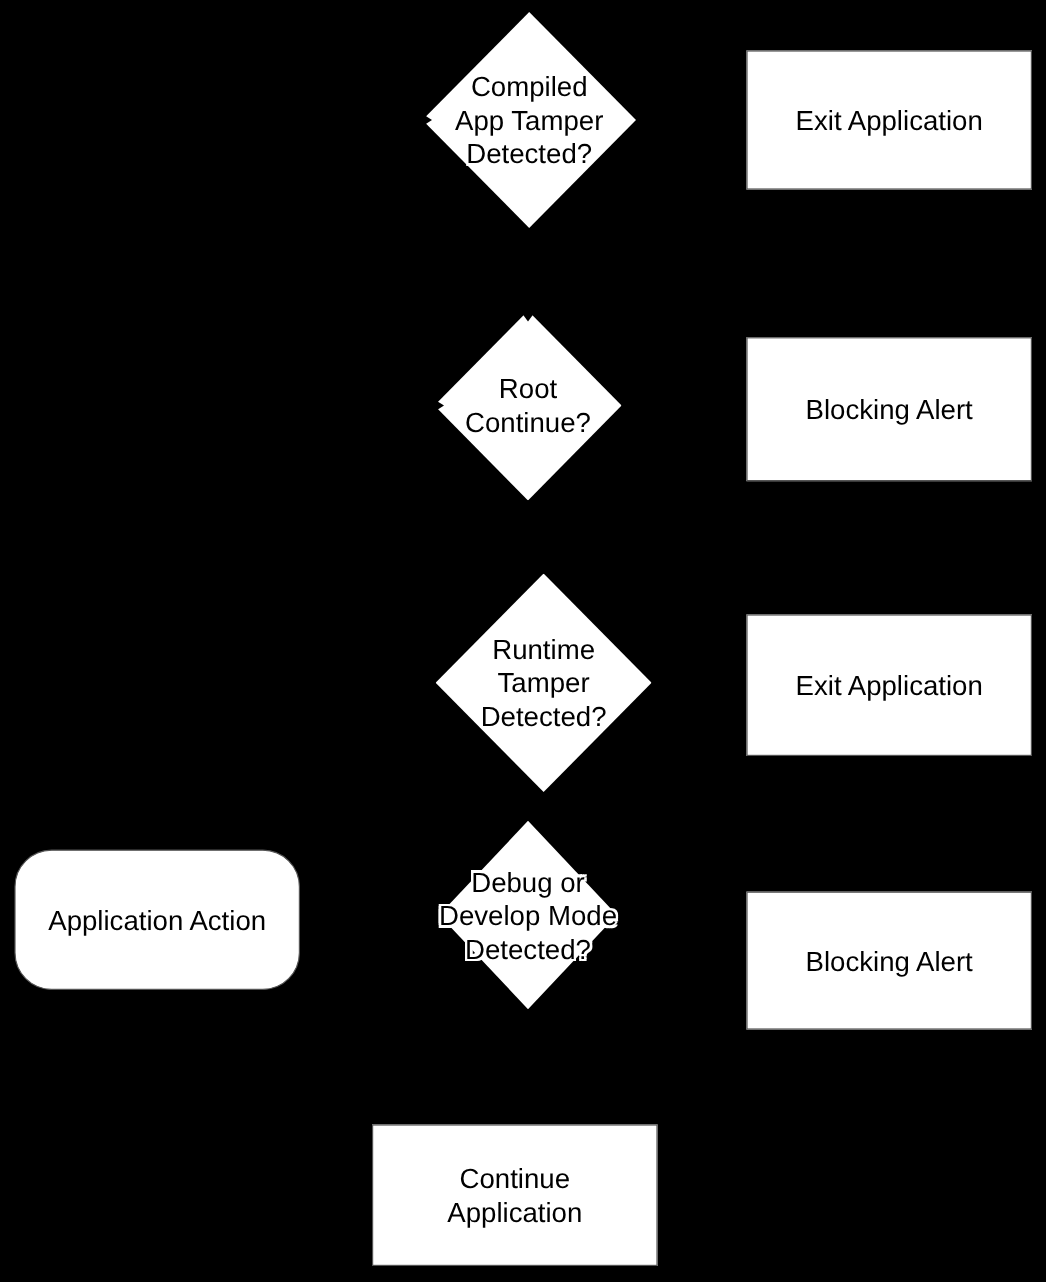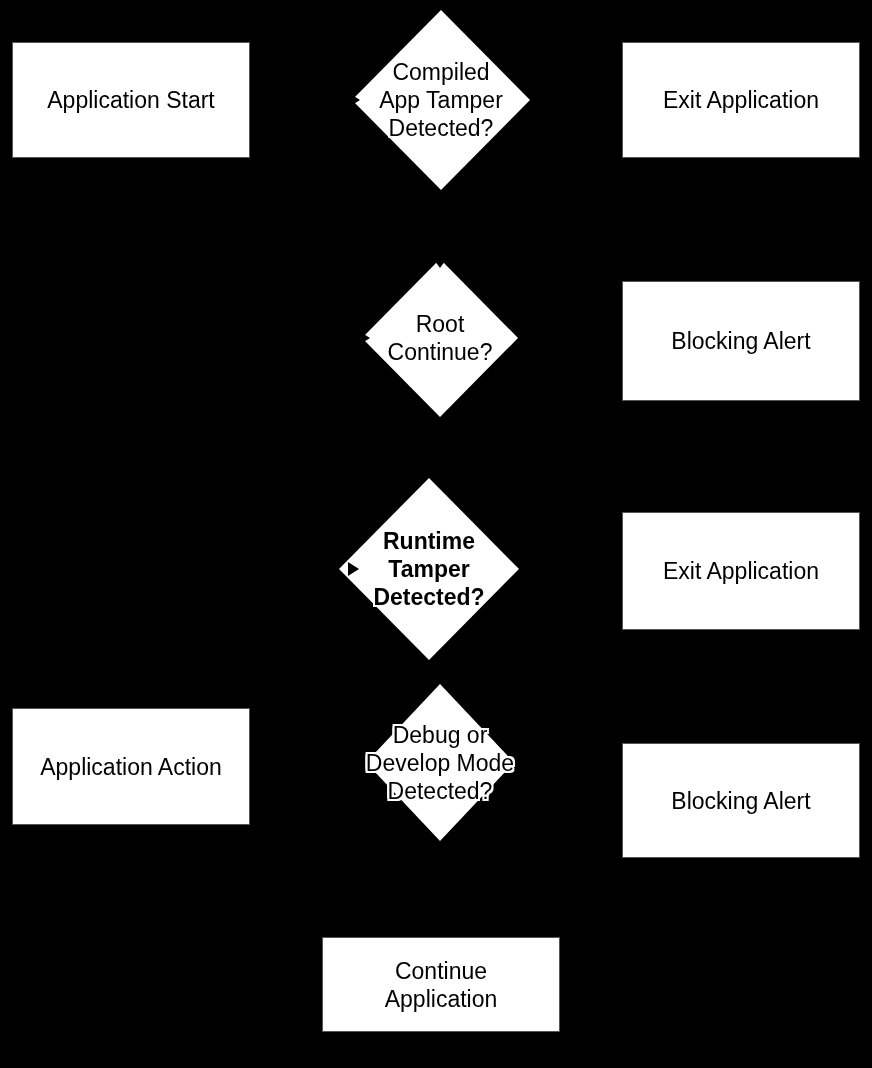--- a/index.html
+++ b/index.html
@@ -51,48 +51,45 @@
       -1px -1px 0 #fff, 1px -1px 0 #fff, -1px 1px 0 #fff, 1px 1px 0 #fff,
       -2px 0 0 #fff, 2px 0 0 #fff, 0 -2px 0 #fff, 0 2px 0 #fff,
       -2px -2px 0 #fff, 2px 2px 0 #fff, -2px 2px 0 #fff, 2px -2px 0 #fff;
   }
   
   .n-app-start  { left: 12px;  top: 42px;  width: 238px; height: 116px; }
   .n-d1         { left: 352px; top: 10px;  width: 178px; height: 180px; }
   .n-exit1      { left: 622px; top: 42px;  width: 238px; height: 116px; }
   .n-d2         { left: 362px; top: 259px; width: 156px; height: 158px; }
   .n-block1     { left: 622px; top: 281px; width: 238px; height: 120px; }
-  .n-d3         { left: 339px; top: 478px; width: 180px; height: 182px; font-weight: bold; }
+  .n-d3         { left: 363px; top: 478px; width: 180px; height: 182px; }
   .n-exit2      { left: 622px; top: 512px; width: 238px; height: 118px; }
-  .n-app-action { left: 12px;  top: 708px; width: 238px; height: 117px; }
+  .n-app-action { left: 12px;  top: 708px; width: 238px; height: 117px; border-radius: 31px; }
   .n-d4         { left: 366px; top: 684px; width: 148px; height: 157px; }
   .n-block2     { left: 622px; top: 743px; width: 238px; height: 115px; }
-  .n-continue   { left: 322px; top: 937px; width: 238px; height: 95px; }
+  .n-continue   { left: 310px; top: 937px; width: 238px; height: 118px; }
 
   
   .ah { position: absolute; width: 0; height: 0; }
   .ah-right { border-top: 7px solid transparent; border-bottom: 7px solid transparent; border-left: 11px solid #000; }
   .ah-down  { border-left: 8px solid transparent; border-right: 8px solid transparent; border-top: 11px solid #000; }
   .ah-d1-left { left: 349px; top: 93px;  }
   .ah-d2-top  { left: 432px; top: 257px; }
   .ah-d2-left { left: 359px; top: 331px; }
   .ah-d3-top  { left: 434px; top: 476px; }
   .ah-d3-left { left: 348px; top: 562px; }
   .dash { position: absolute; height: 3px; background: #000; }
   .dash-d4-left  { left: 356px; top: 795px; width: 14px; }
   .dash-d4-right { left: 506px; top: 795px; width: 14px; }
 </style>
 </head>
 <body>
 
 <div id="canvas">
 
-  <div class="node rect n-app-start">
-    <span class="label">Application Start</span>
-  </div>
 
   <div class="node decision n-d1">
     <div class="shape"></div>
     <span class="label">Compiled
 App Tamper
 Detected?</span>
   </div>
 
   <div class="node rect n-exit1">
     <span class="label">Exit Application</span>

